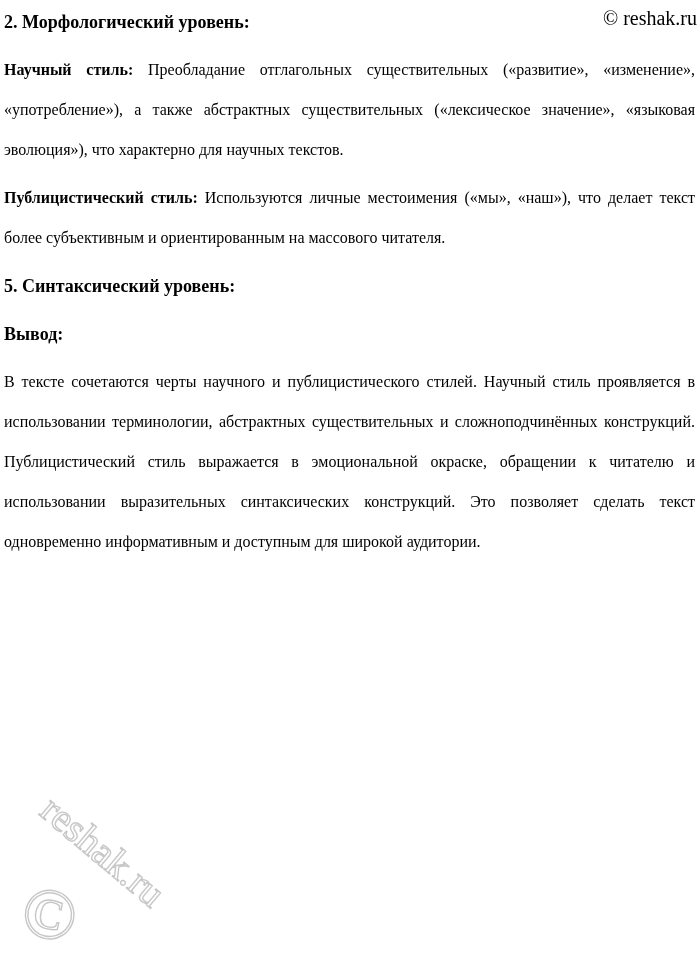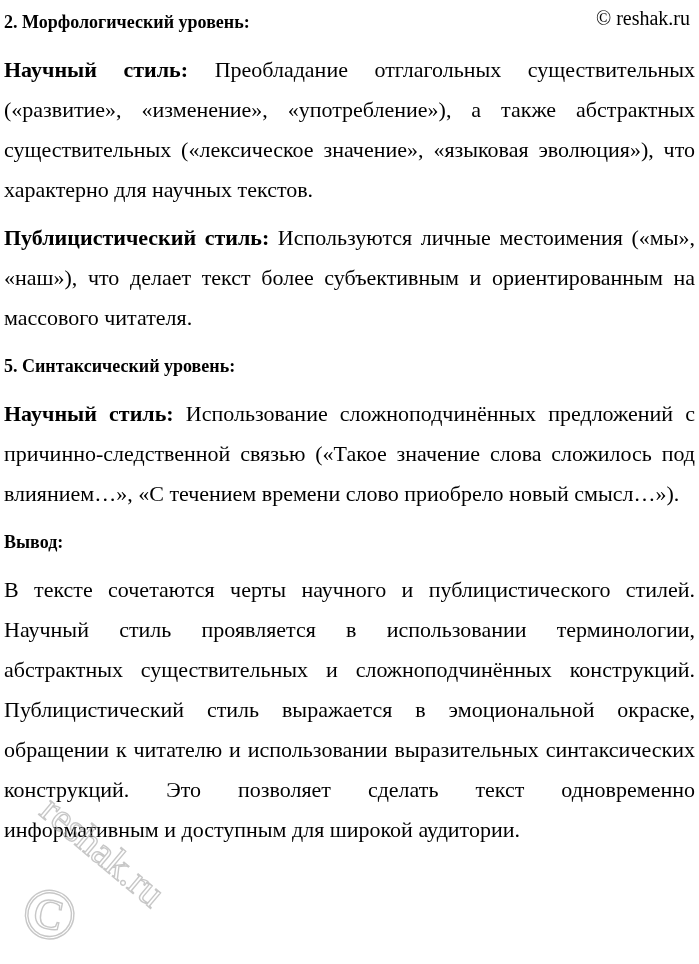--- a/index.html
+++ b/index.html
@@ -13,35 +13,35 @@
     position: relative;
   }
   .doc {
     position: relative;
     padding: 2px 4px 0 4px;
     z-index: 1;
   }
   .copyright-top {
     position: absolute;
     top: 6px;
-    right: 9px;
+    right: 2px;
     font-size: 20px;
     line-height: 24px;
     color: #000;
     white-space: nowrap;
   }
   h2.heading {
     font-size: 18px;
     font-weight: bold;
     line-height: 40px;
     margin: 0 0 8px 0;
     text-align: left;
   }
   p.para {
-    font-size: 22px;
+    font-size: 16px;
     line-height: 40px;
     text-align: justify;
     margin: 0 0 8px 0;
   }
   p.para b.lead { font-weight: bold; }
   .watermark {
     position: absolute;
     left: 0;
     top: 780px;
     width: 220px;
@@ -65,21 +65,20 @@
 <div class="doc">
 
   <h2 class="heading">2. Морфологический уровень:</h2>
 
   <p class="para"><b class="lead">Научный стиль:</b> <span>Преобладание отглагольных существительных («развитие», «изменение», «употребление»), а также абстрактных существительных («лексическое значение», «языковая эволюция»), что характерно для научных текстов.</span></p>
 
   <p class="para"><b class="lead">Публицистический стиль:</b> <span>Используются личные местоимения («мы», «наш»), что делает текст более субъективным и ориентированным на массового читателя.</span></p>
 
   <h2 class="heading">5. Синтаксический уровень:</h2>
 
-  <p class="para"><b class="lead">Научный стиль:</b> <span>Использование сложноподчинённых предложений с причинно-следственной связью («Такое значение слова сложилось под влиянием…», «С течением времени слово приобрело новый смысл…»).</span></p>
 
 
   <h2 class="heading">Вывод:</h2>
 
   <p class="para"><span>В тексте сочетаются черты научного и публицистического стилей. Научный стиль проявляется в использовании терминологии, абстрактных существительных и сложноподчинённых конструкций. Публицистический стиль выражается в эмоциональной окраске, обращении к читателю и использовании выразительных синтаксических конструкций. Это позволяет сделать текст одновременно информативным и доступным для широкой аудитории.</span></p>
 
 </div>
 
 <svg class="watermark" viewBox="0 0 220 184" xmlns="http://www.w3.org/2000/svg">
   <text x="0" y="0" transform="translate(38 34) rotate(40)" font-size="40">reshak.ru</text>

